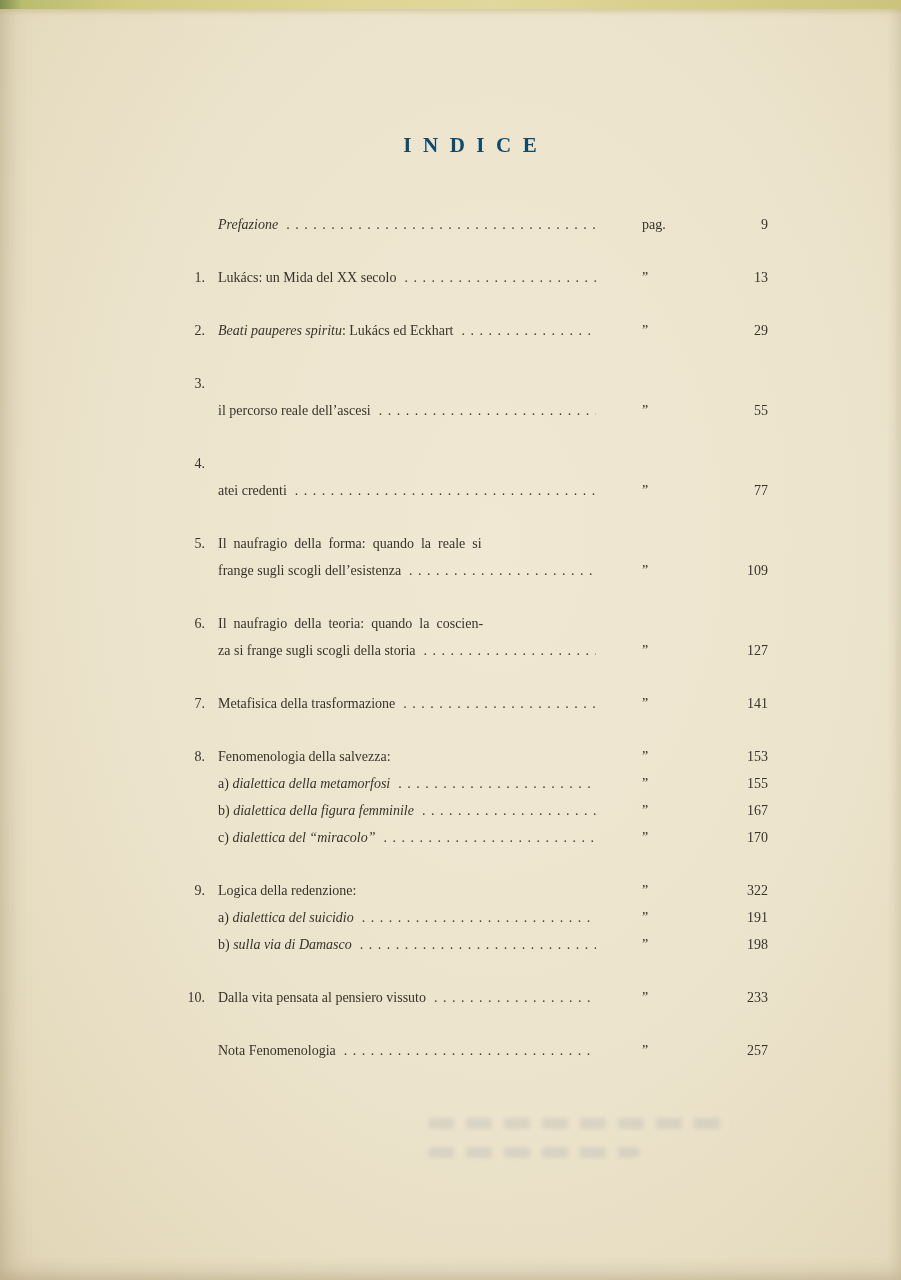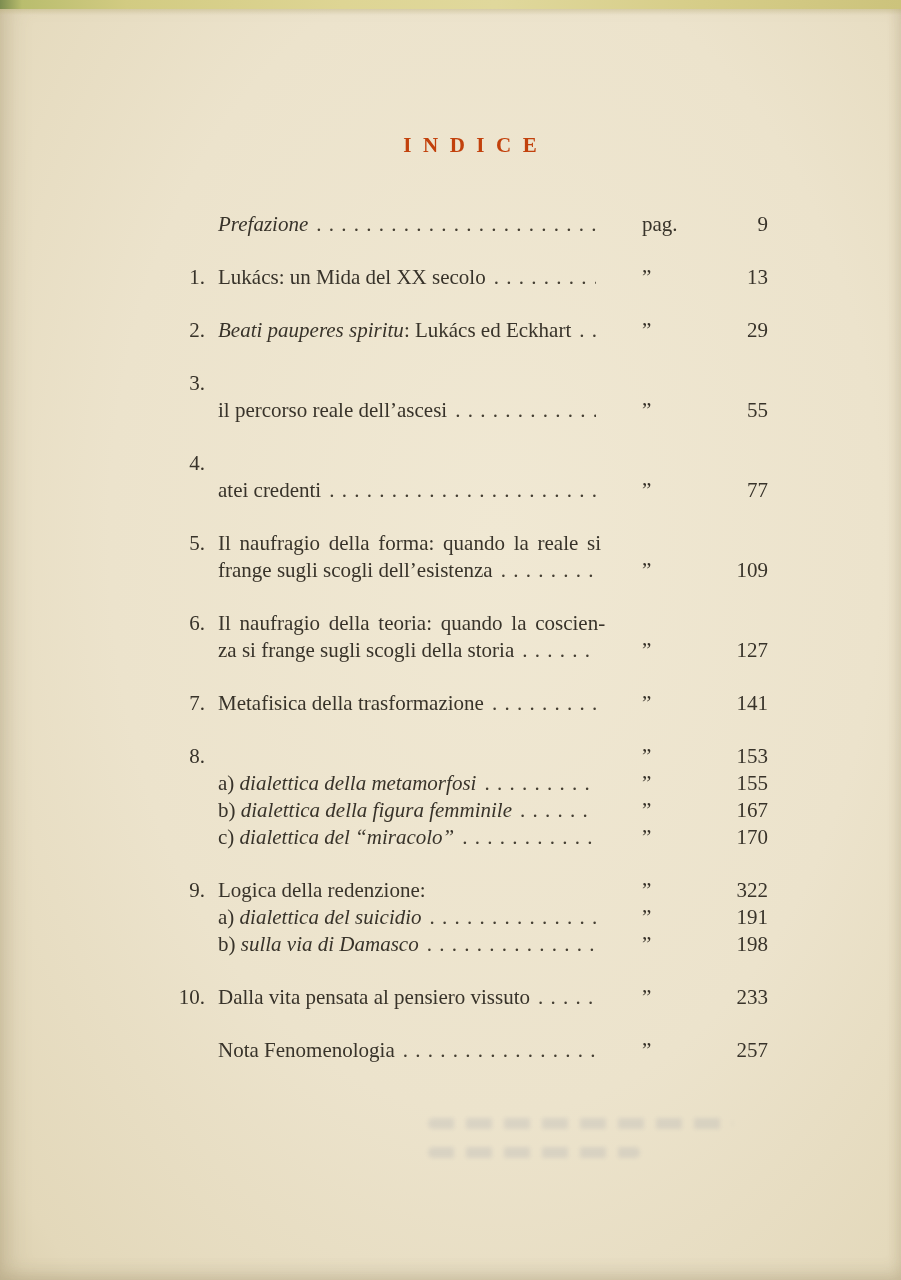--- a/index.html
+++ b/index.html
@@ -42,25 +42,25 @@
     top: 0;
     color: #38332a;
   }
   .title {
     margin: 133px 0 0 0;
     text-align: center;
     font-size: 21px;
     font-weight: 700;
     letter-spacing: 0.55em;
     text-indent: 0.55em;
-    color: #c2410c;
+    color: #0c4a6e;
   }
   .toc {
     margin-top: 53px;
-    font-size: 21px;
+    font-size: 14px;
   }
   .entry { margin-bottom: 26px; }
   .row {
     display: flex;
     line-height: 27px;
     align-items: baseline;
   }
   .num {
     flex: 0 0 46px;
     box-sizing: border-box;
@@ -238,20 +238,21 @@
             <span class="leaders">. . . . . . . . . . . . . . . . . . . . . . . . . . . . . . . . . . . . . . . . . . . . . . . . . . . . . . . . . . . . </span>
           </span>
           <span class="mark">”</span>
           <span class="page">141</span>
         </div>
       </div>
       <div class="entry">
         <div class="row">
           <span class="num">8.</span>
           <span class="text">
+            <span class="seg">Fenomenologia della salvezza:</span>
             <span class="spacer"></span>
           </span>
           <span class="mark">”</span>
           <span class="page">153</span>
         </div>
         <div class="row">
           <span class="num"></span>
           <span class="text">
             <span class="seg">a) </span>
             <span class="seg it">dialettica della metamorfosi</span>

